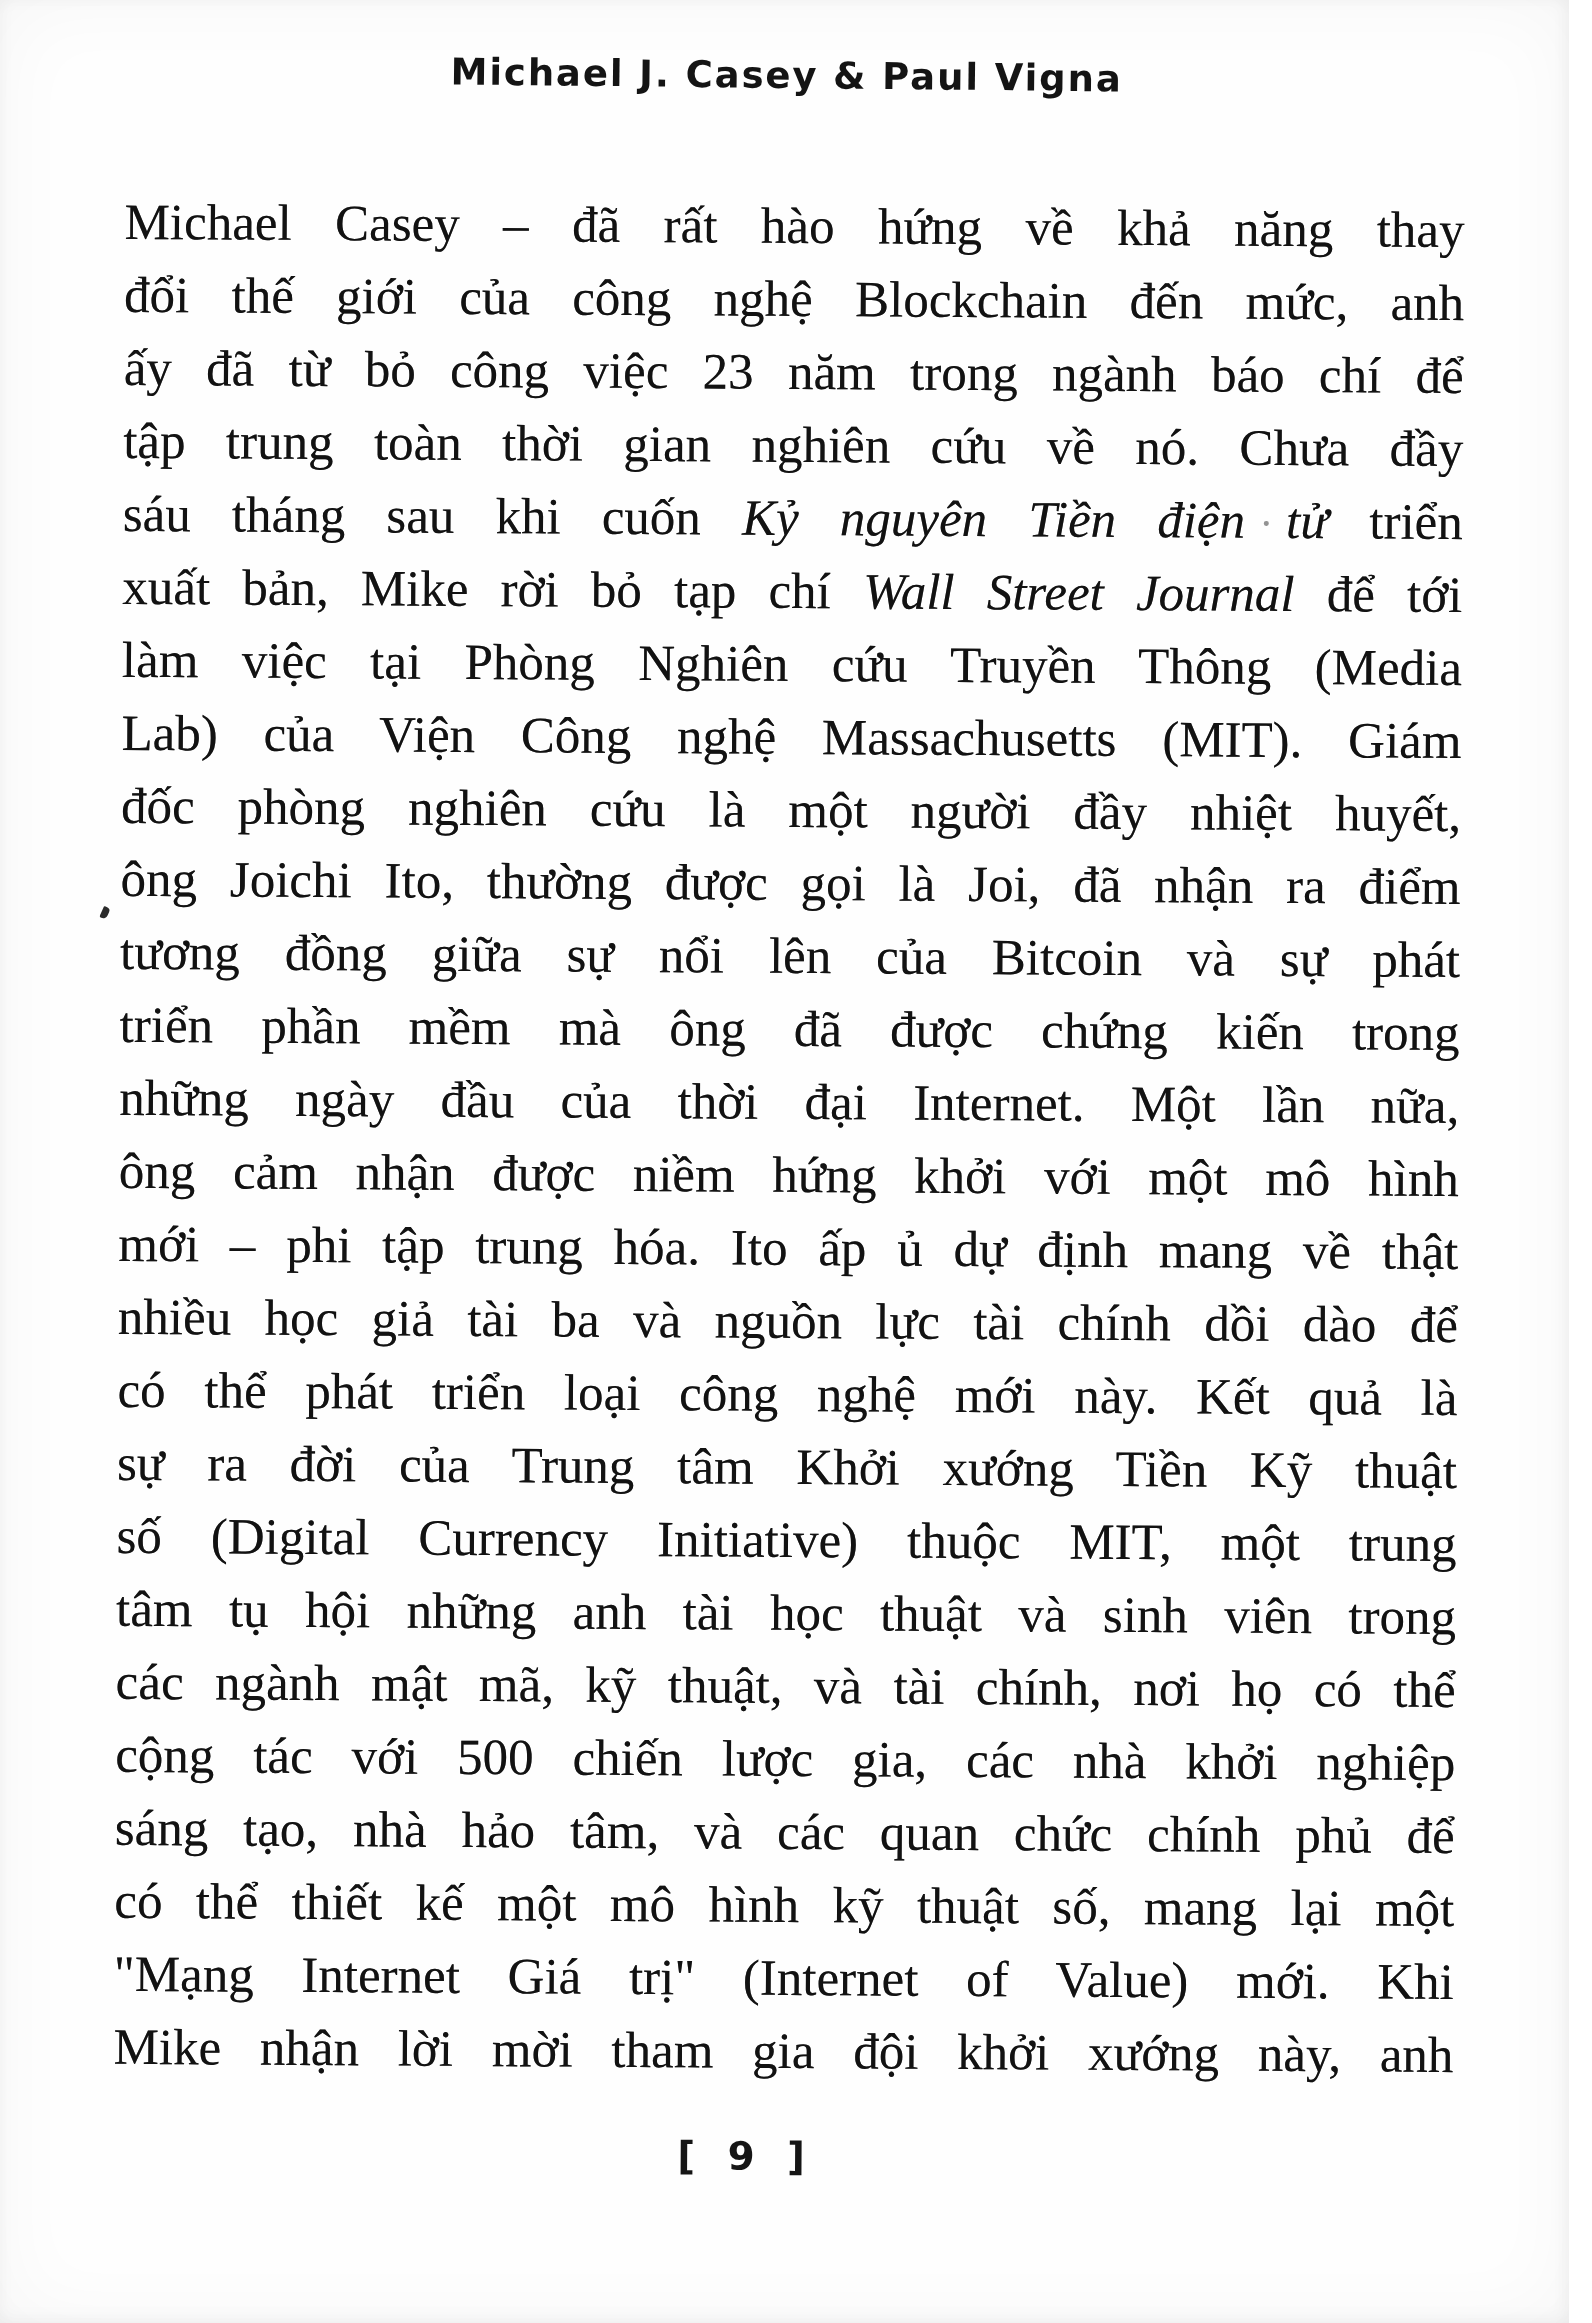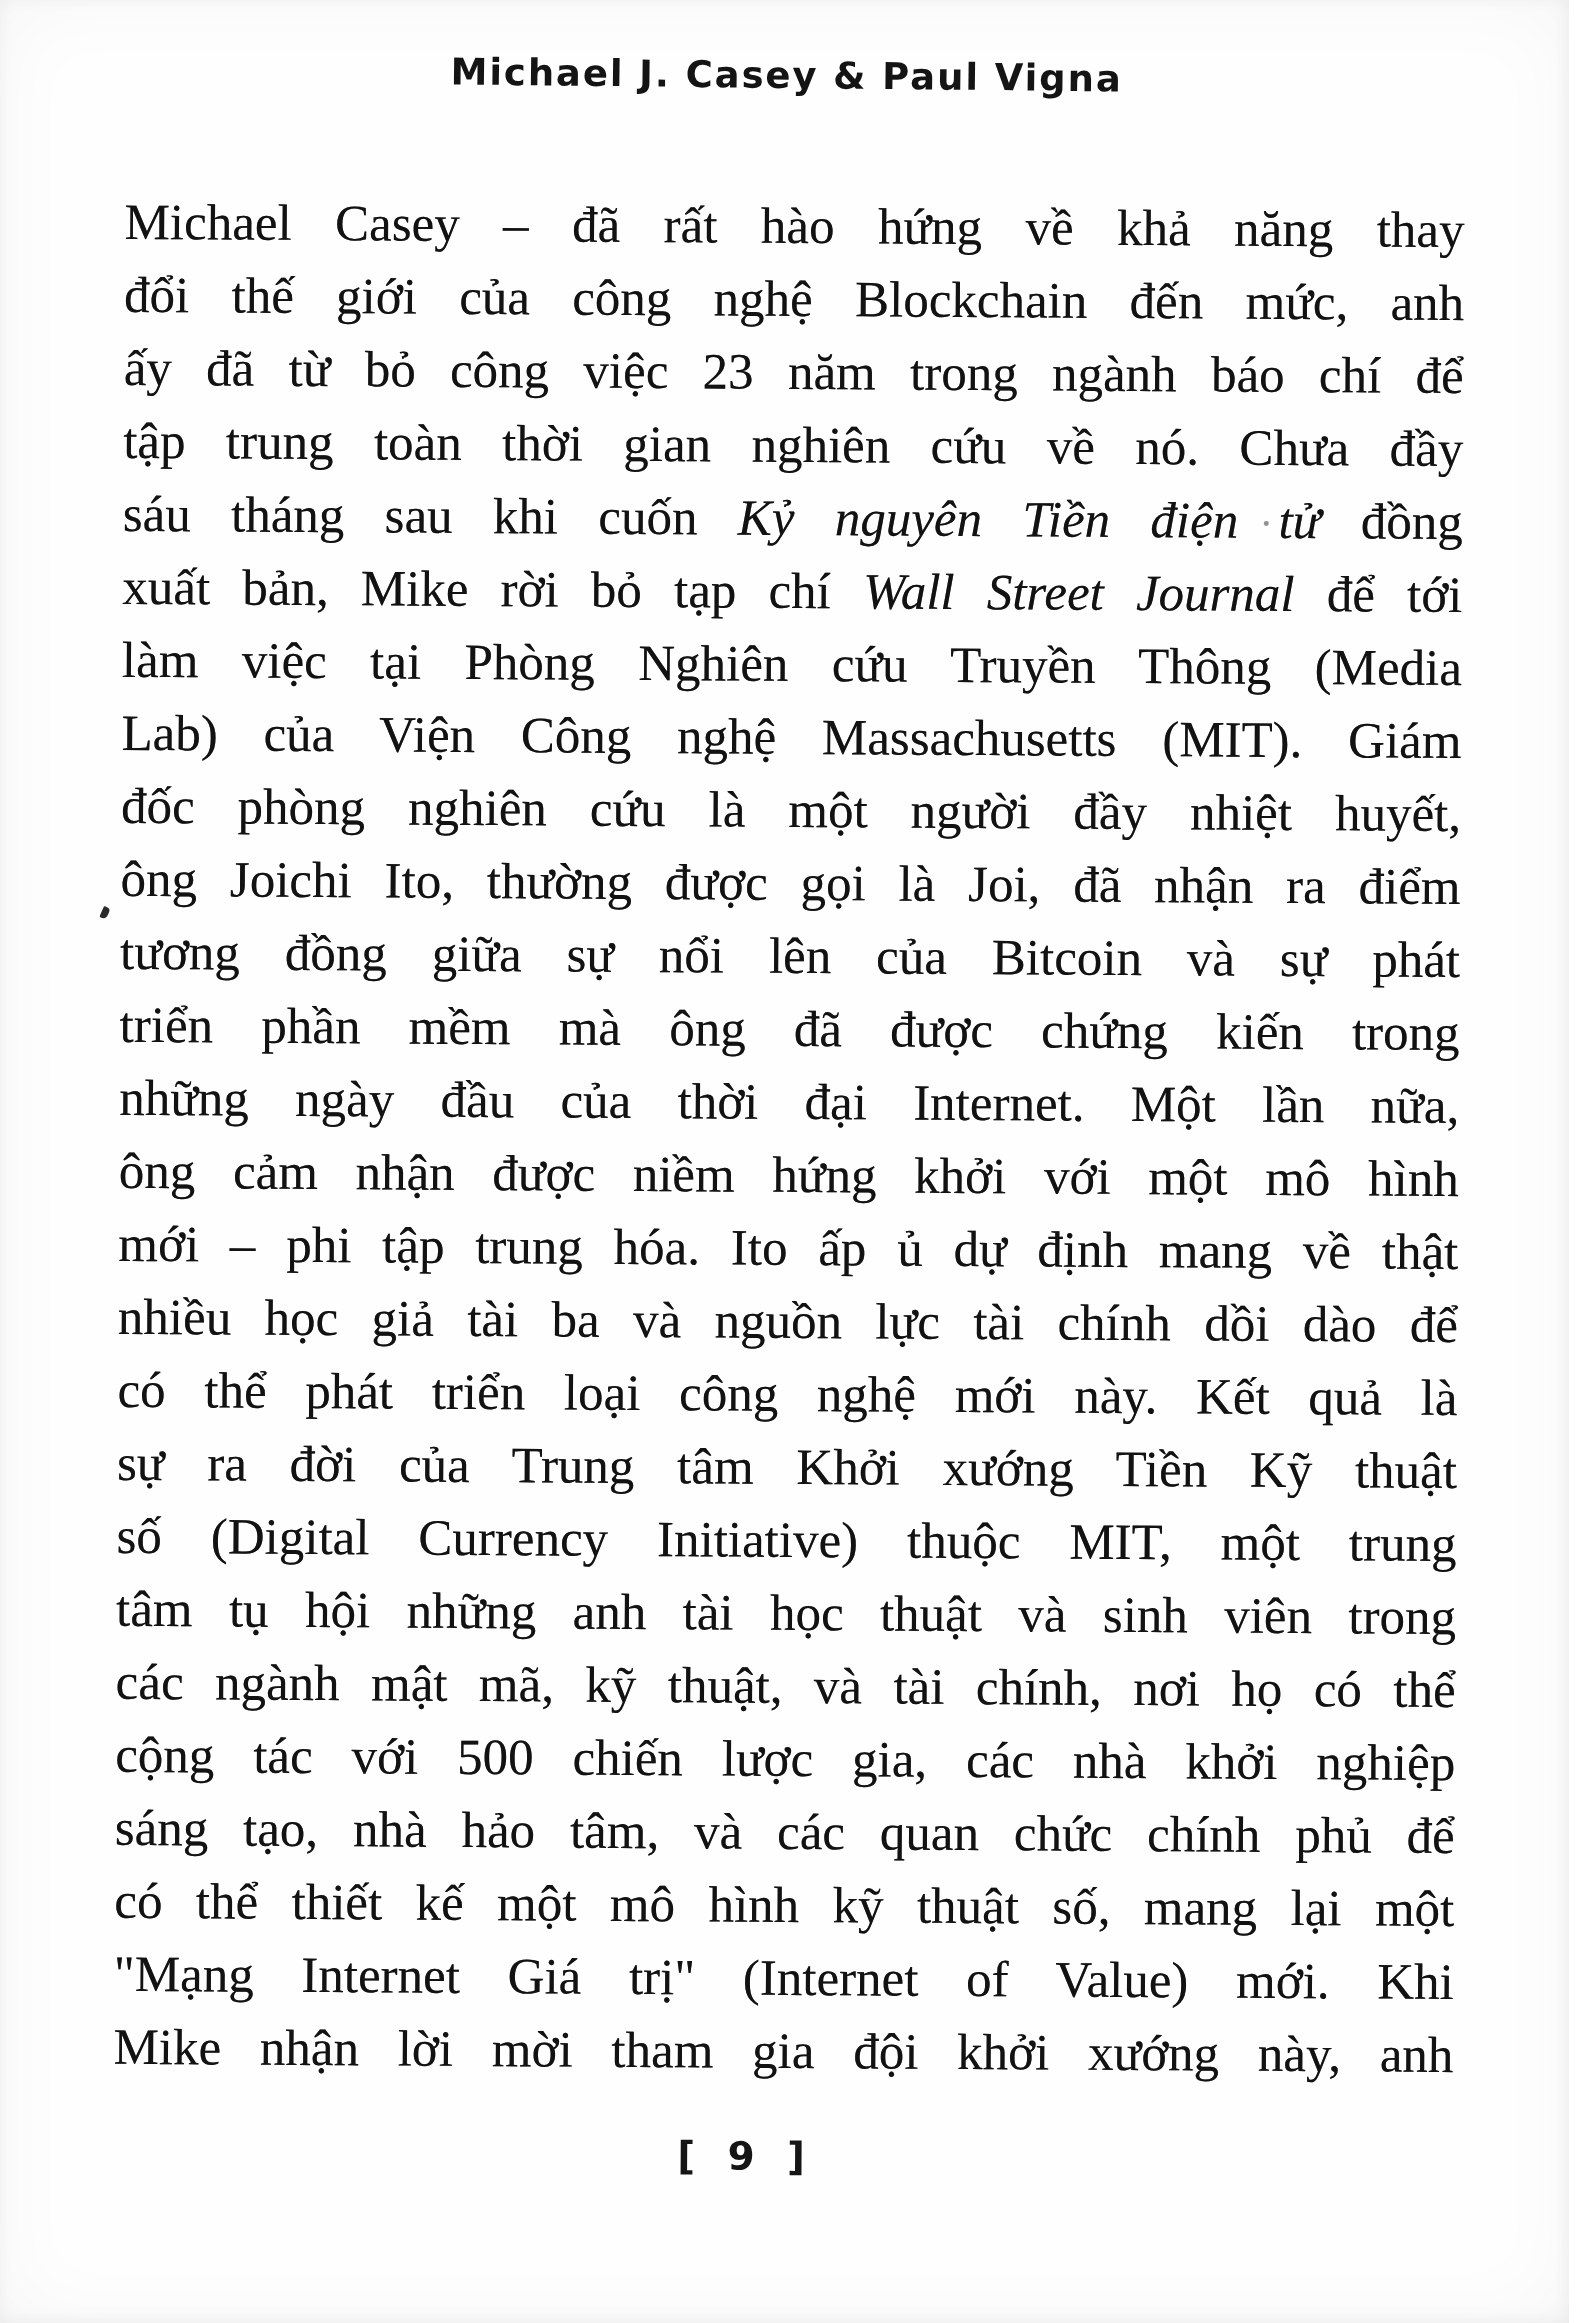--- a/index.html
+++ b/index.html
@@ -98,21 +98,21 @@
 
 <div class="page">
   <div class="scan-rotate">
     <div class="running-header">Michael J. Casey &amp; Paul Vigna</div>
 
     <div class="body-text" id="body-text">
         <div class="line"><span>Michael Casey – đã rất hào hứng về khả năng thay</span></div>
         <div class="line"><span>đổi thế giới của công nghệ Blockchain đến mức, anh</span></div>
         <div class="line"><span>ấy đã từ bỏ công việc 23 năm trong ngành báo chí để</span></div>
         <div class="line"><span>tập trung toàn thời gian nghiên cứu về nó. Chưa đầy</span></div>
-        <div class="line"><span>sáu tháng sau khi cuốn </span><span class="it">Kỷ nguyên Tiền điện tử</span><span> đồng</span></div>
+        <div class="line"><span>sáu tháng sau khi cuốn </span><span class="it">Kỷ nguyên Tiền điện tử</span><span> triển</span></div>
         <div class="line"><span>xuất bản, Mike rời bỏ tạp chí </span><span class="it">Wall Street Journal</span><span> để tới</span></div>
         <div class="line"><span>làm việc tại Phòng Nghiên cứu Truyền Thông (Media</span></div>
         <div class="line"><span>Lab) của Viện Công nghệ Massachusetts (MIT). Giám</span></div>
         <div class="line"><span>đốc phòng nghiên cứu là một người đầy nhiệt huyết,</span></div>
         <div class="line"><span>ông Joichi Ito, thường được gọi là Joi, đã nhận ra điểm</span></div>
         <div class="line"><span>tương đồng giữa sự nổi lên của Bitcoin và sự phát</span></div>
         <div class="line"><span>triển phần mềm mà ông đã được chứng kiến trong</span></div>
         <div class="line"><span>những ngày đầu của thời đại Internet. Một lần nữa,</span></div>
         <div class="line"><span>ông cảm nhận được niềm hứng khởi với một mô hình</span></div>
         <div class="line"><span>mới – phi tập trung hóa. Ito ấp ủ dự định mang về thật</span></div>

